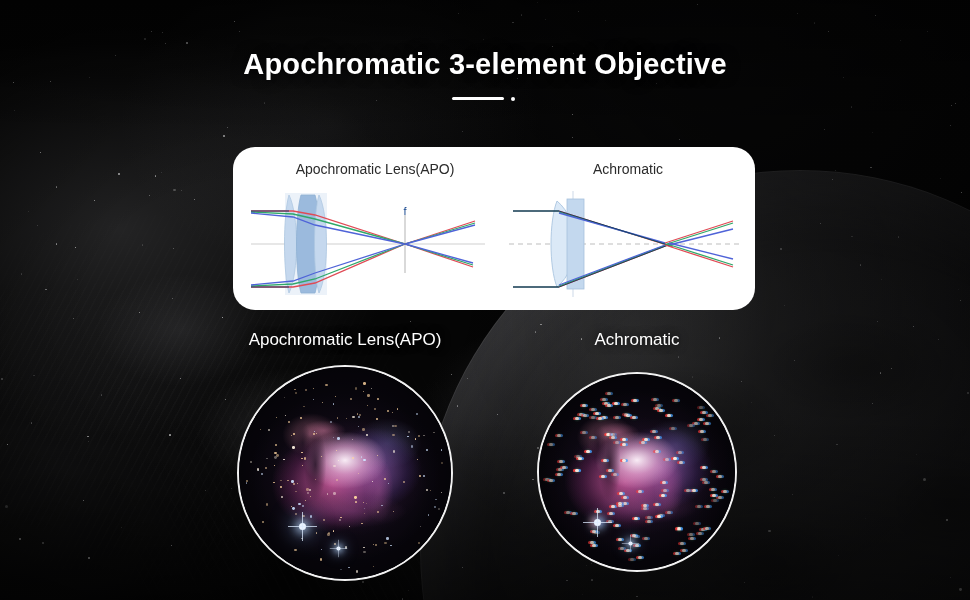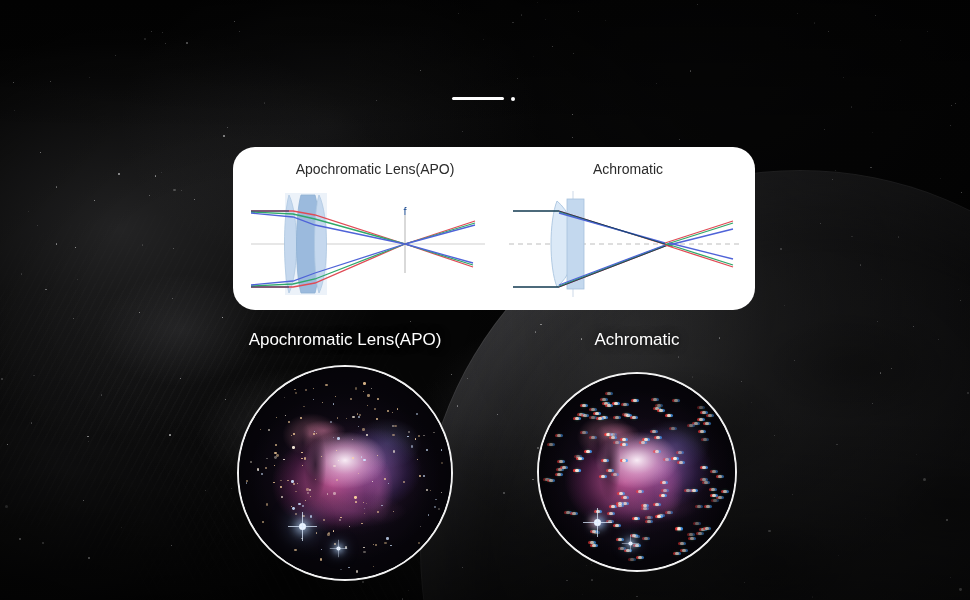--- a/index.html
+++ b/index.html
@@ -391,20 +391,21 @@
       <i class="star" style="left:503.0px;top:492.4px;width:1.6px;height:1.6px;opacity:0.52"></i>
       <i class="star" style="left:591.0px;top:562.9px;width:1.0px;height:1.0px;opacity:0.44"></i>
       <i class="star" style="left:55.7px;top:185.9px;width:1.7px;height:1.7px;opacity:0.45"></i>
       <i class="star" style="left:263.6px;top:102.4px;width:1.7px;height:1.7px;opacity:0.20"></i>
       <i class="star" style="left:161.6px;top:32.1px;width:1.4px;height:1.4px;opacity:0.45"></i>
       <i class="star" style="left:880.9px;top:278.8px;width:1.5px;height:1.5px;opacity:0.22"></i>
       <i class="star" style="left:773.9px;top:434.6px;width:1.1px;height:1.1px;opacity:0.52"></i>
     </div>
   <div class="bg-layer bg-darkvig"></div>
 
+  <div class="title">Apochromatic 3-element Objective</div>
   <div class="rule-wrap">
     <div class="rule-bar"></div>
     <div class="rule-dot"></div>
   </div>
 
   <div class="card">
 
     <div class="card-head">
       <div class="card-head-left">Apochromatic Lens(APO)</div>
       <div class="card-head-right">Achromatic</div>

